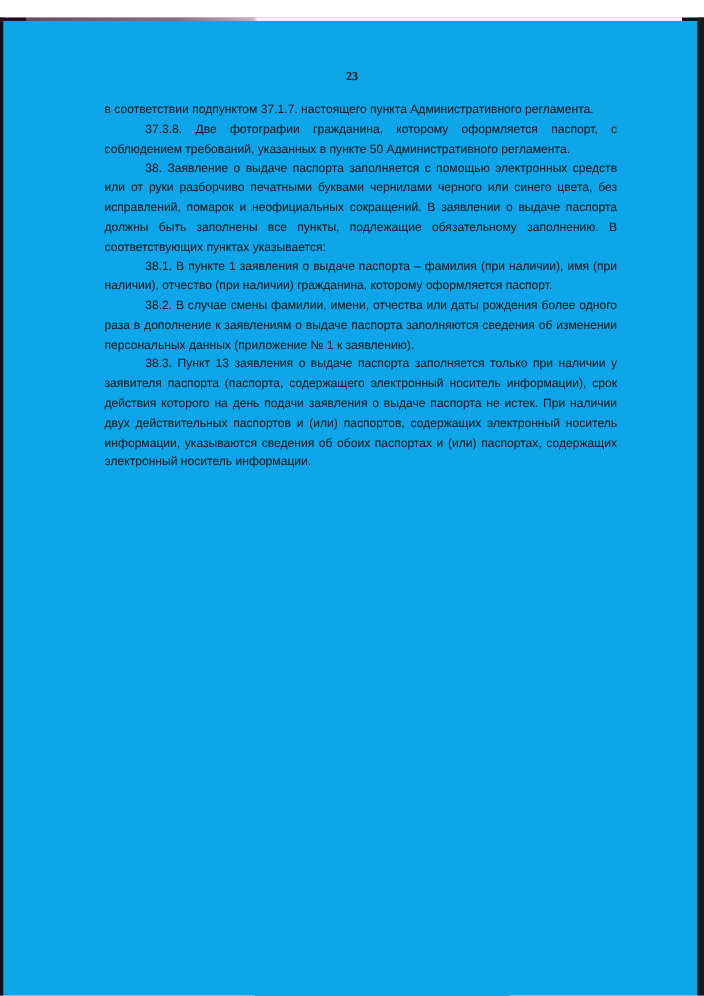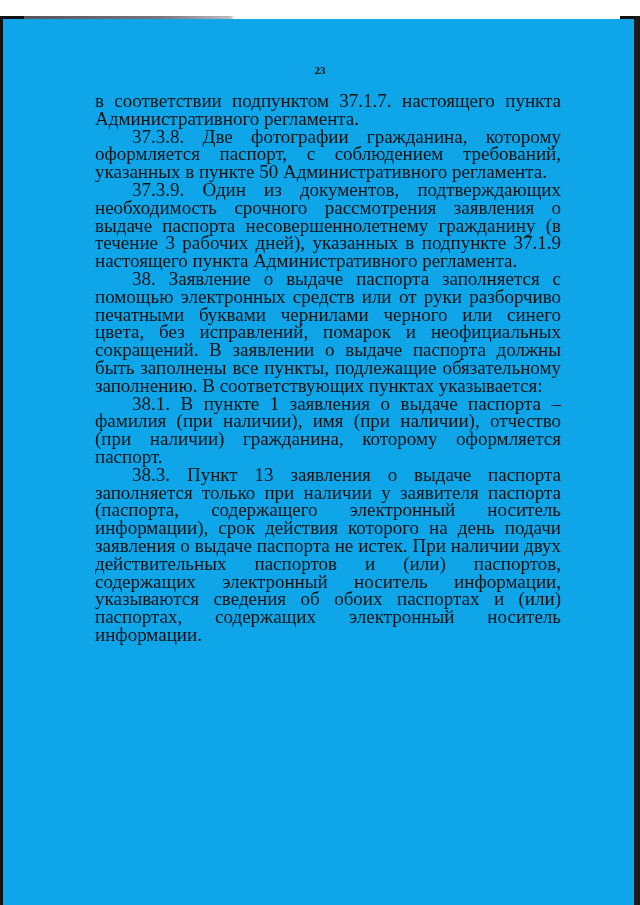--- a/index.html
+++ b/index.html
@@ -45,22 +45,22 @@
       font-family: "Liberation Serif", serif;
       font-weight: bold;
       font-size: 11px;
       color: #111;
     }
     .body-text {
       position: absolute;
       left: 95px;
       top: 76px;
       width: 466px;
-      font-family: Liberation Serif, serif;
-      font-size: 19px;
+      font-family: Liberation Sans, sans-serif;
+      font-size: 11px;
       line-height: 17.8px;
       color: #111;
     }
     .para {
       margin: 0;
       text-align: justify;
       text-indent: 0;
       hyphens: none;
     }
     .para.indent {
@@ -74,18 +74,18 @@
   <div class="edge-top"></div>
   <div class="edge-left"></div>
   <div class="edge-right"></div>
   <div class="edge-bottom"></div>
 
   <div class="page-number">23</div>
 
   <div class="body-text">
     <p class="para">в соответствии подпунктом 37.1.7. настоящего пункта Административного регламента.</p>
     <p class="para indent">37.3.8. Две фотографии гражданина, которому оформляется паспорт, с соблюдением требований, указанных в пункте 50 Административного регламента.</p>
-    <p class="para indent">37.3.9. Один из документов, подтверждающих необходимость срочного рассмотрения заявления о выдаче паспорта несовершеннолетнему гражданину (в течение 3 рабочих дней), указанных в подпункте 37.1.9 настоящего пункта Административного регламента.</p>
     <p class="para indent">38. Заявление о выдаче паспорта заполняется с помощью электронных средств или от руки разборчиво печатными буквами чернилами черного или синего цвета, без исправлений, помарок и неофициальных сокращений. В заявлении о выдаче паспорта должны быть заполнены все пункты, подлежащие обязательному заполнению. В соответствующих пунктах указывается:</p>
     <p class="para indent">38.1. В пункте 1 заявления о выдаче паспорта – фамилия (при наличии), имя (при наличии), отчество (при наличии) гражданина, которому оформляется паспорт.</p>
+    <p class="para indent">38.2. В случае смены фамилии, имени, отчества или даты рождения более одного раза в дополнение к заявлениям о выдаче паспорта заполняются сведения об изменении персональных данных (приложение № 1 к заявлению).</p>
     <p class="para indent">38.3. Пункт 13 заявления о выдаче паспорта заполняется только при наличии у заявителя паспорта (паспорта, содержащего электронный носитель информации), срок действия которого на день подачи заявления о выдаче паспорта не истек. При наличии двух действительных паспортов и (или) паспортов, содержащих электронный носитель информации, указываются сведения об обоих паспортах и (или) паспортах, содержащих электронный носитель информации.</p>
   </div>
 </div>
 
 </body></html>

